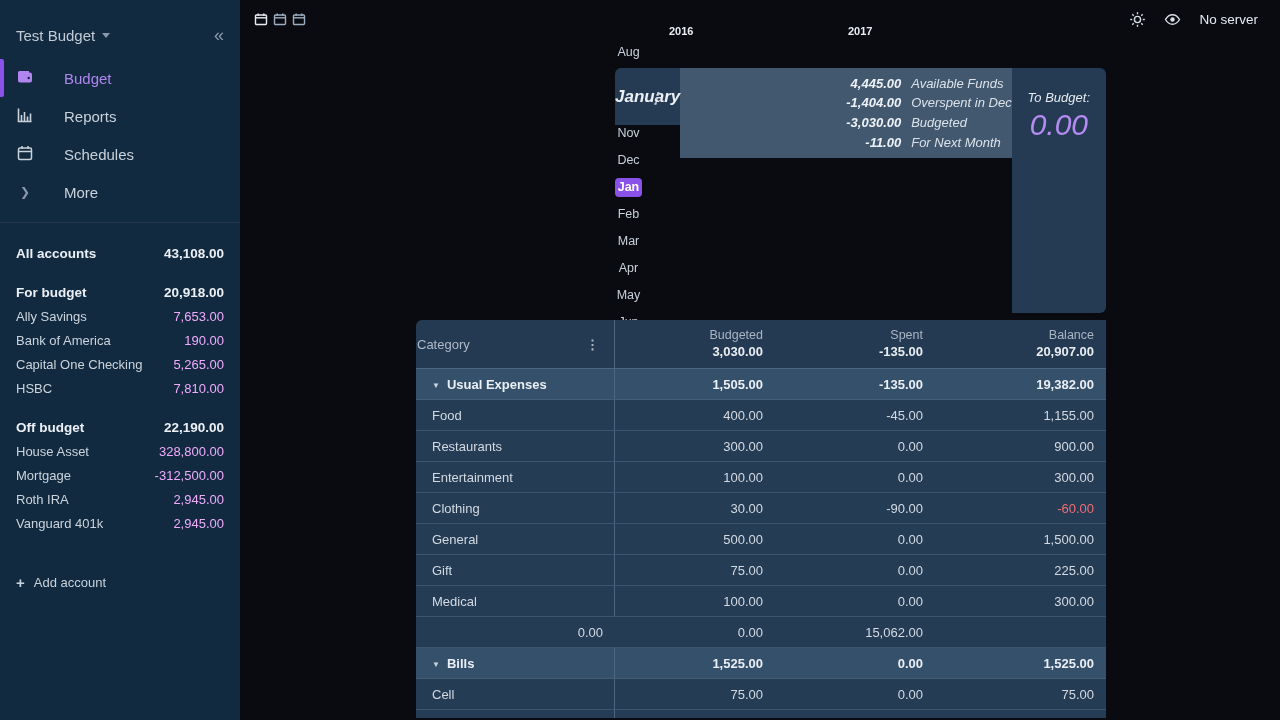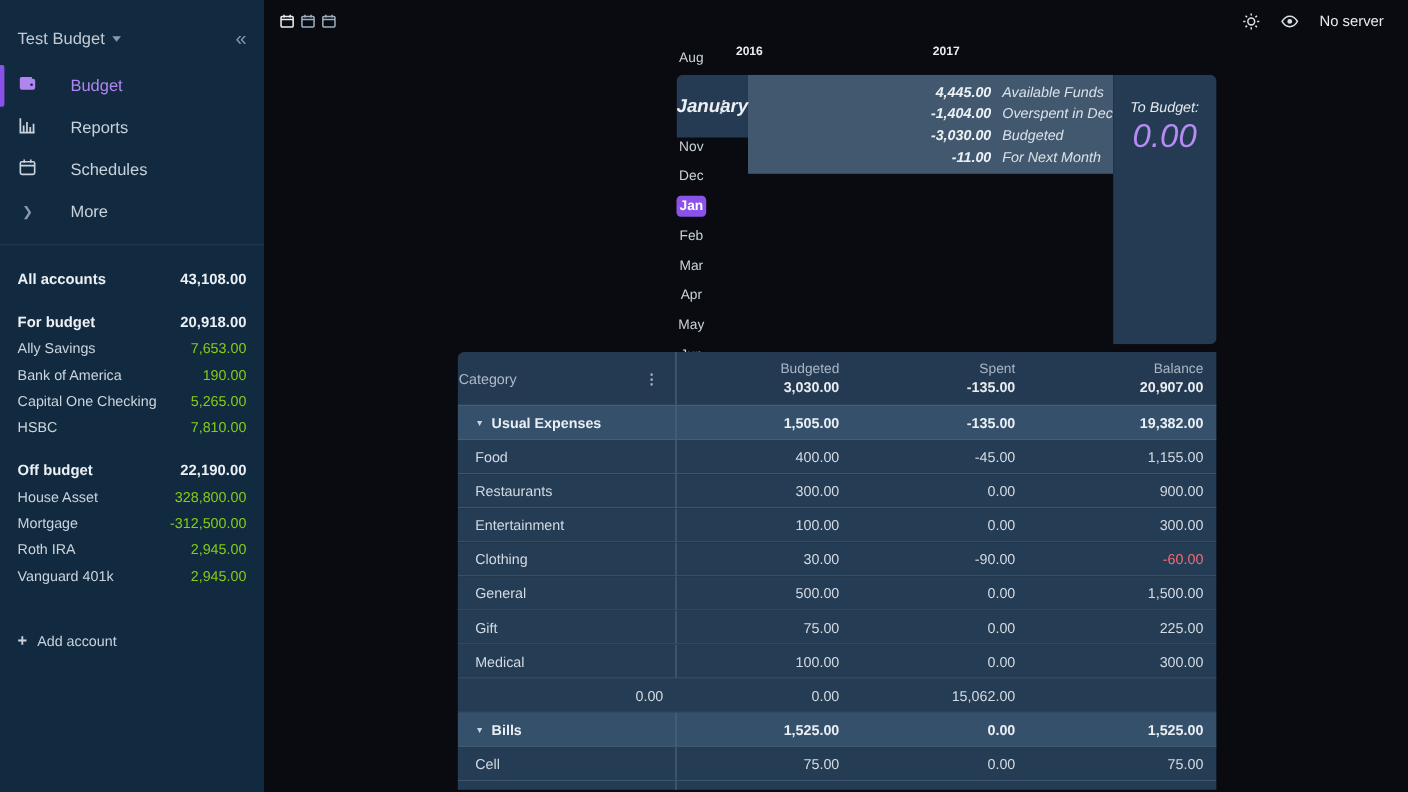--- a/index.html
+++ b/index.html
@@ -21,41 +21,41 @@
   .nav-item { height:38px; display:flex; align-items:center; padding:0 16px; gap:30px; font-size:15px; color:#C9D2DA; position:relative; cursor:pointer; }
   .nav-item svg { width:18px; height:18px; }
   .nav-item.selected { color:#B185F0; }
   .nav-item .sel-bar { display:none; }
   .nav-item.selected .sel-bar { display:block; position:absolute; left:0; top:0; bottom:0; width:4px; background:#8A52E8; border-radius:0 2px 2px 0; }
   .nav-item.more-item { color:#C9D2DA; }
   .chev-right { font-size:12px; color:#8A99A9; width:18px; text-align:center; }
   .sidebar-divider { height:1px; background:#25384C; margin-top:11px; }
   .accounts { padding:18px 16px 0; }
   .acct-row { height:24px; display:flex; align-items:center; justify-content:space-between; font-size:13px; color:#CBD4DC; cursor:pointer; }
-  .acct-row .acct-value { color:#84cc16; }
+  .acct-row .acct-value { color:#f0abfc; }
   .acct-row.header { font-weight:bold; font-size:13.5px; color:#ECF0F4;align-items:center; }
   .acct-row.header .acct-value { color:#ECF0F4; }
   .acct-row.gap-top { margin-top:15px; }
   .add-account { margin-top:17px; height:24px; display:flex; align-items:center; gap:9px; font-size:13px; color:#C9D2DA; cursor:pointer; }
   .plus-icon { font-size:15px; font-weight:bold; color:#C9D2DA; line-height:1; }
   
   .main { flex:1; position:relative; background:#090B11; }
   .topbar { position:absolute; top:10px; left:14px; right:22px; height:18px; display:flex; align-items:center; }
   .view-buttons { display:flex; gap:5px; align-items:center; }
   .view-btn { width:14px; height:14px; color:#9DAEC0; cursor:pointer; }
   .view-btn.active { color:#E9EDF2; }
   .view-btn svg { width:14px; height:14px; display:block; }
   .topbar-right { margin-left:auto; display:flex; align-items:center; gap:18px; }
   .icon-btn { color:#D9DFE6; cursor:pointer; display:flex; }
   .icon-btn svg { width:17px; height:17px; }
   .no-server { font-size:13.5px; color:#E6EBF0; cursor:pointer; }
   
   .month-picker { position:absolute; left:375px; top:25px; width:491px; }
   .years { position:relative; height:14px; font-size:11px; font-weight:bold; color:#E9EDF2; }
-  .year { position:absolute; top:16px; }
+  .year { position:absolute; top:0; }
   .year-left { left:54px; }
   .year-mid { left:233px; }
   .months { display:flex; justify-content:center; gap:8px; margin-top:4px;flex-direction:column; }
   .month { width:27px; text-align:center; font-size:12.5px; color:#C9D1DA; padding:3px 0; border-radius:4px; cursor:pointer; line-height:13px; }
   .month.selected { background:#8A52E8; color:#FFFFFF; font-weight:bold; }
   
   .budget-card { position:absolute; left:375px; top:68px; width:491px; height:245px; border-radius:6px; overflow:hidden; display:flex; flex-direction:row;font-style:italic; }
   .card-header { height:57px; background:#253B53; display:flex; align-items:center; justify-content:center; position:relative; flex-shrink:0; }
   .card-title { font-size:17px; font-weight:bold; color:#ECF0F5; }
   .menu-dots { position:absolute; right:17px; top:50%; transform:translateY(-50%); color:#C3CDD8; font-size:15px; font-weight:bold; cursor:pointer; letter-spacing:0; line-height:1; }

